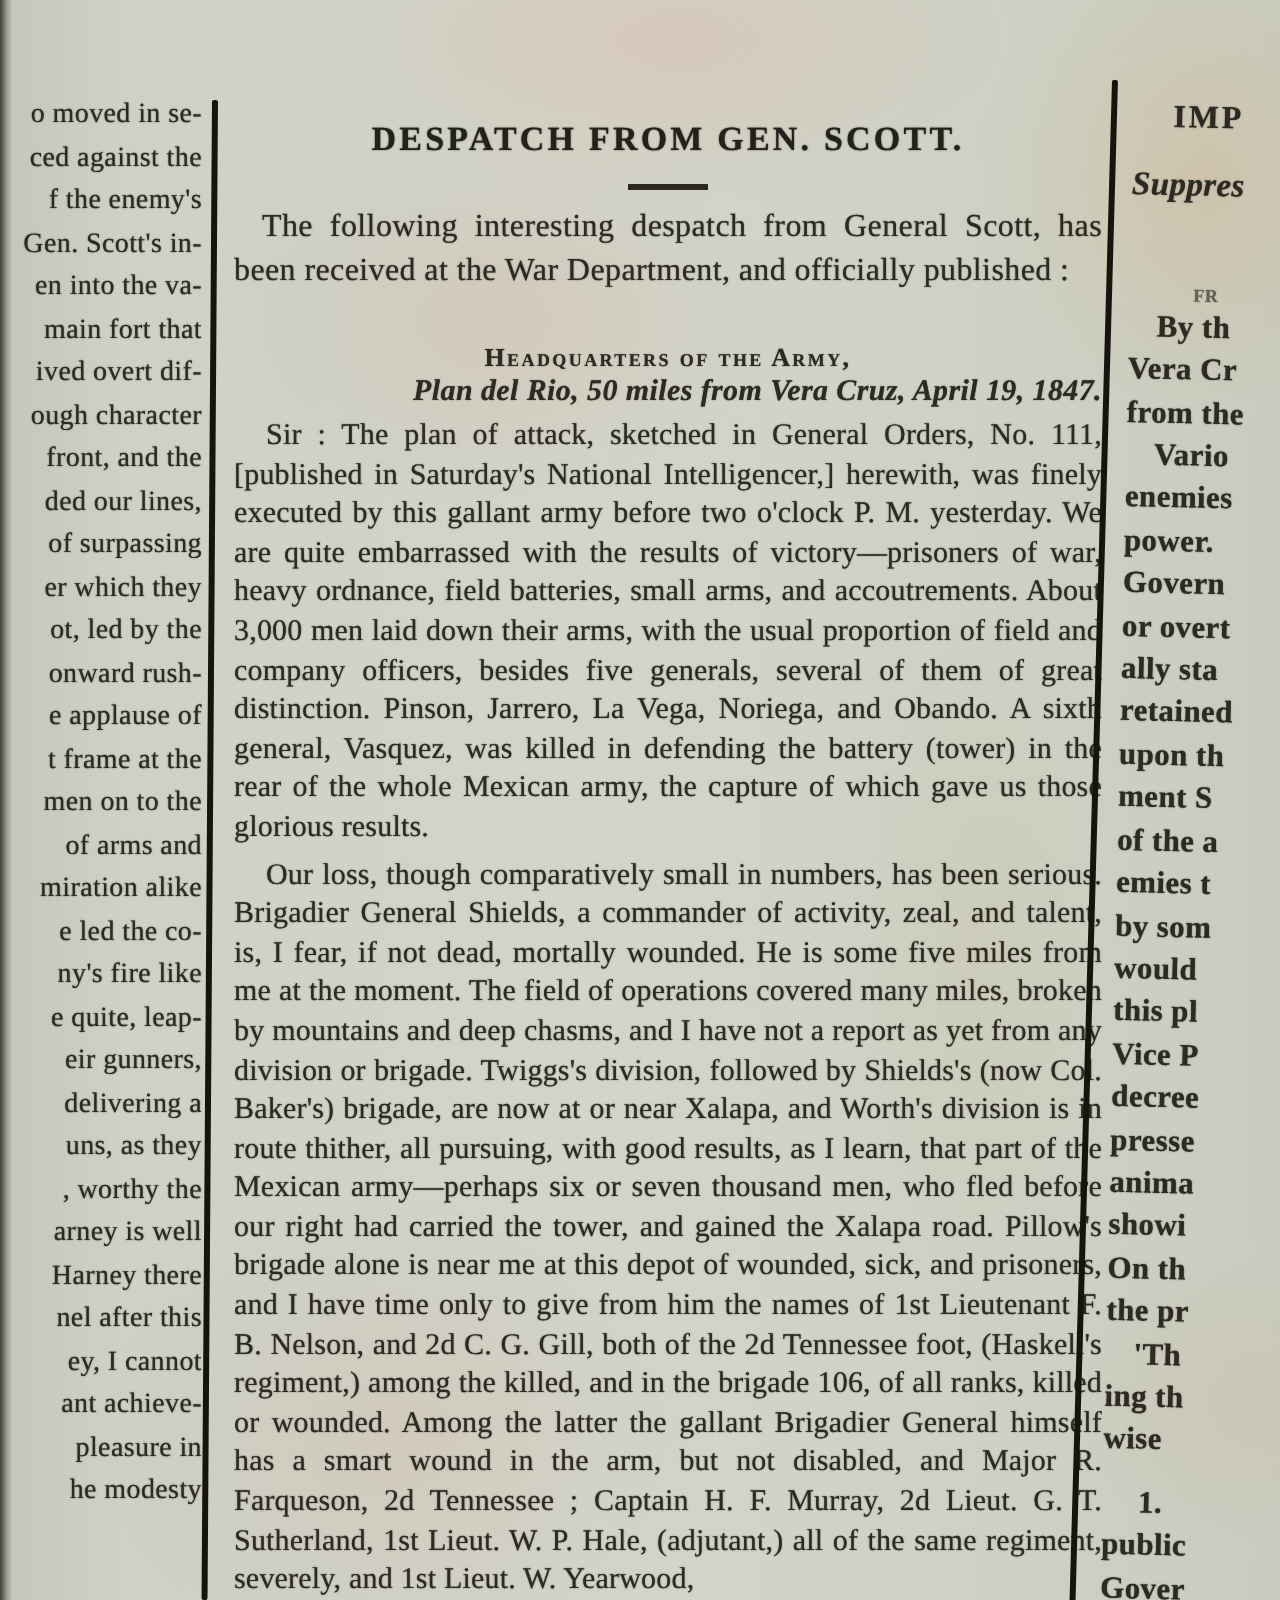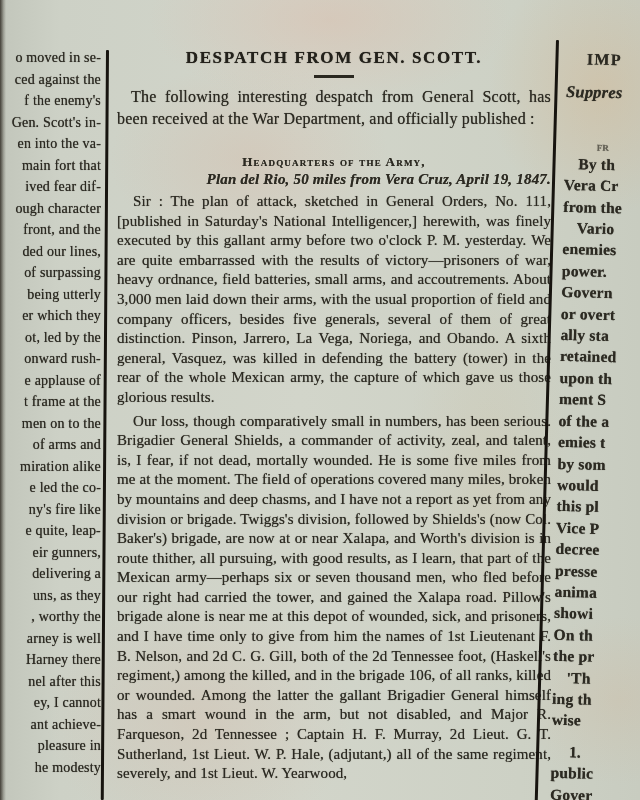--- a/index.html
+++ b/index.html
@@ -30,21 +30,21 @@
   }
   
   .rule{position:absolute;background:#17140f;width:3px;border-radius:1px;}
   .rule-left{left:106px;top:50px;height:750px;transform:rotate(.4deg);transform-origin:top left;}
   .rule-right{left:556px;top:40px;height:770px;transform:rotate(1.6deg);transform-origin:top left;}
   
   .center-column{
     position:absolute;left:117px;top:48px;width:434px;height:752px;overflow:hidden;
   }
   .headline{
-    margin:0;font-size:17px;font-weight:bold;text-align:center;
+    margin:12px;font-size:17px;font-weight:bold;text-align:center;
     letter-spacing:1.6px;color:#23211b;text-shadow:0 0 .8px rgba(35,33,27,.9);
   }
   .headline-rule{width:40px;height:3px;background:#2a2820;margin:7px auto 4px auto;}
   .intro{
     margin:8px 0 0 0;font-size:16px;line-height:21.5px;text-align:justify;text-indent:14px;
     letter-spacing:.2px;text-shadow:0 0 .7px rgba(44,42,34,.8);
   }
   .dateline-place{
     margin-top:25px;text-align:center;font-weight:bold;font-size:13px;
     font-variant:small-caps;letter-spacing:1.2px;color:#2c2a22;
@@ -78,26 +78,25 @@
 
 <div class="page-edge"></div>
 
 <div class="left-column">
     <div class="lc-line">o moved in se-</div>
     <div class="lc-line">ced against the</div>
     <div class="lc-line">f the enemy's</div>
     <div class="lc-line">Gen. Scott's in-</div>
     <div class="lc-line">en into the va-</div>
     <div class="lc-line">main fort that</div>
-    <div class="lc-line">ived fear dif-</div>
+    <div class="lc-line">ived overt dif-</div>
     <div class="lc-line">ough character</div>
     <div class="lc-line">front, and the</div>
     <div class="lc-line">ded our lines,</div>
     <div class="lc-line">of surpassing</div>
-    <div class="lc-line">being utterly</div>
     <div class="lc-line">er which they</div>
     <div class="lc-line">ot, led by the</div>
     <div class="lc-line">onward rush-</div>
     <div class="lc-line">e applause of</div>
     <div class="lc-line">t frame at the</div>
     <div class="lc-line">men on to the</div>
     <div class="lc-line">of arms and</div>
     <div class="lc-line">miration alike</div>
     <div class="lc-line">e led the co-</div>
     <div class="lc-line">ny's fire like</div>

